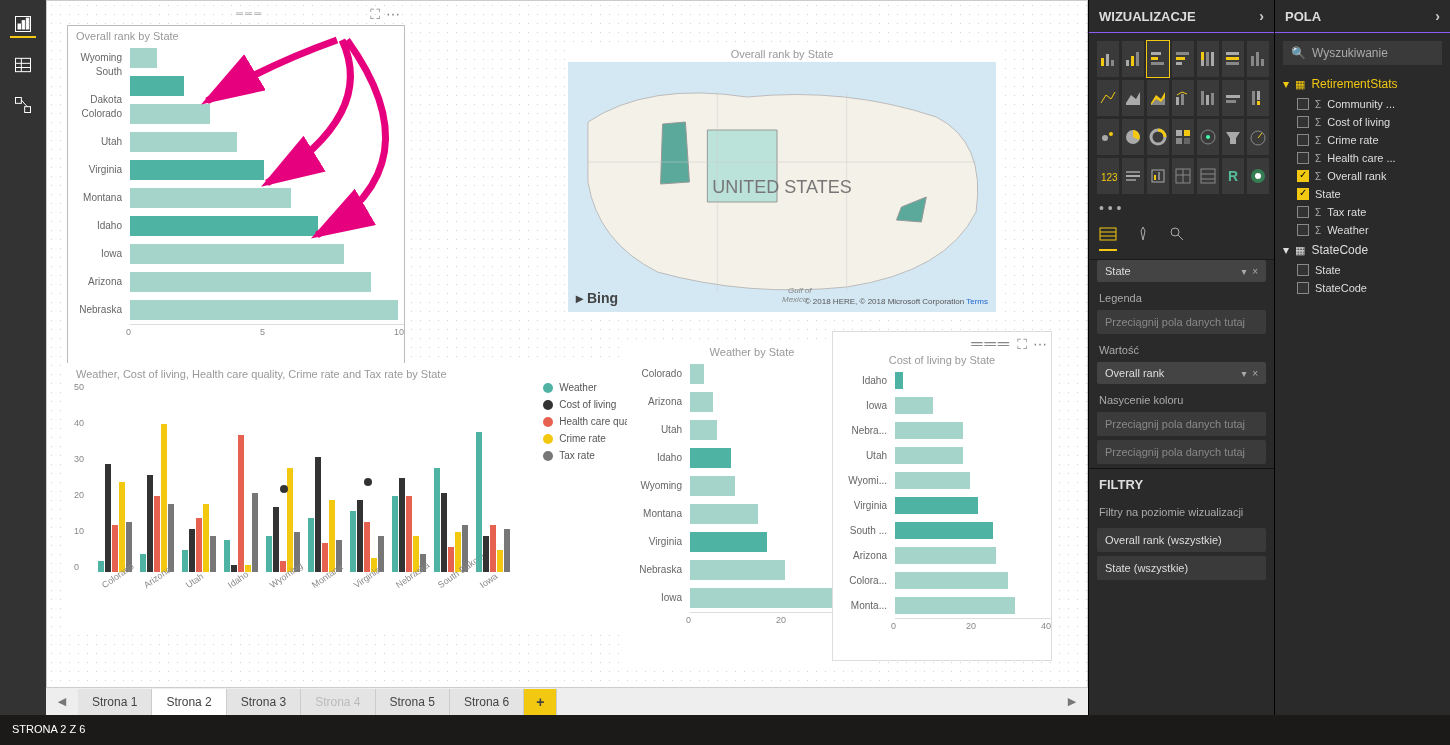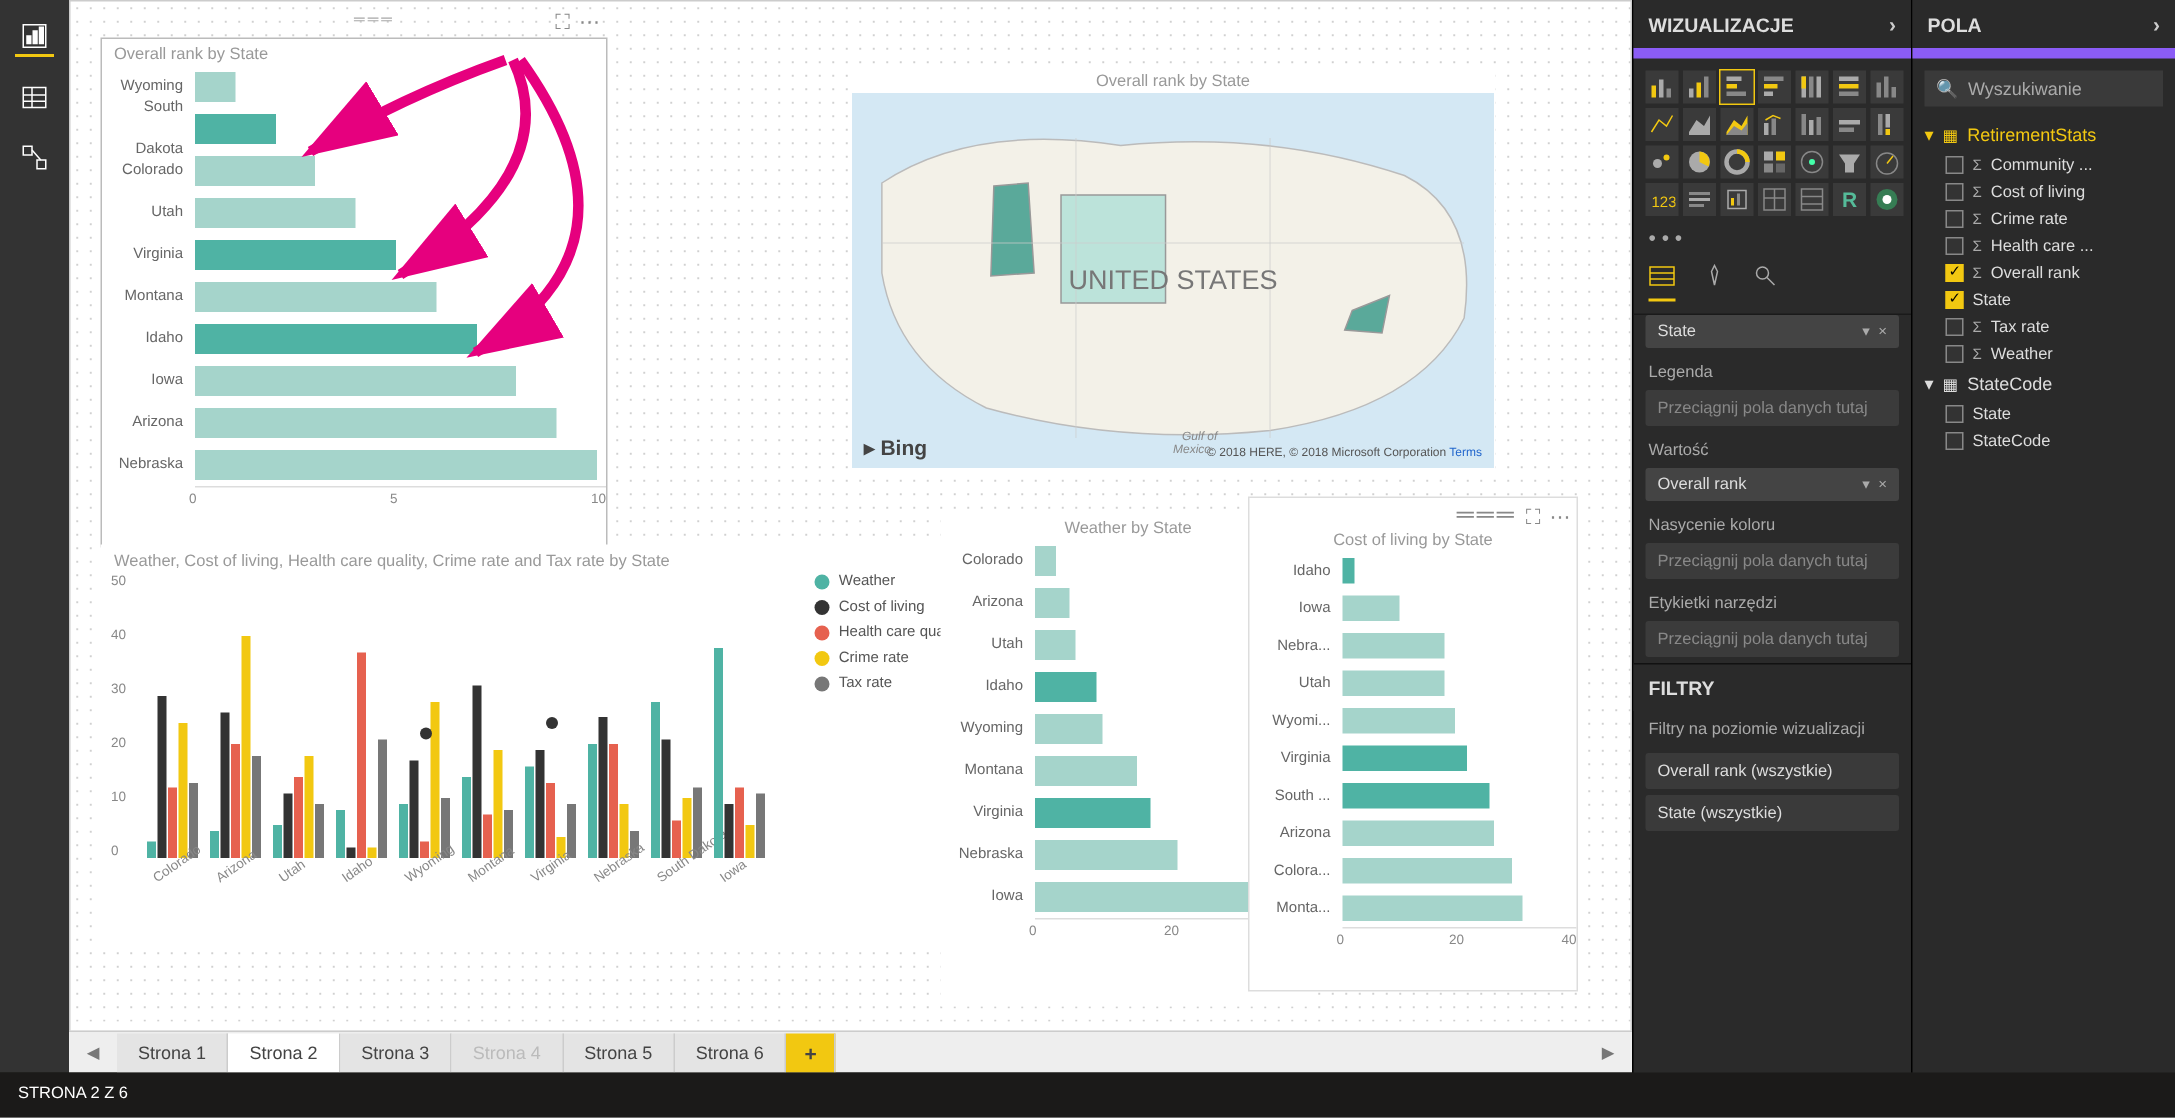--- a/index.html
+++ b/index.html
@@ -58,26 +58,26 @@
 .pagetab.dim{color:#bbb}
 .pagetab.add{background:#f2c811;font-weight:bold;font-size:14px;padding:5px 12px}
 
 
 .status{position:absolute;left:0;bottom:0;width:100%;height:30px;background:#1b1a19;color:#fff;font-size:11px;padding:8px 12px}
 
 
 .rpane{position:absolute;top:0;bottom:30px;background:#2a2a2a;color:#ddd;font-size:12px}
 .vizpane{right:176px;width:186px;border-left:1px solid #000}
 .fieldpane{right:0;width:176px;border-left:1px solid #000}
-.pane-head{background:#2a2a2a;padding:8px 10px;font-size:13px;font-weight:600;display:flex;justify-content:space-between;align-items:center;border-bottom:7px solid #8b5cf6}
+.pane-head{background:#2a2a2a;padding:8px 10px;font-size:13px;font-weight:600;display:flex;justify-content:space-between;align-items:center;border-bottom:1px solid #8b5cf6}
 .pane-head .chev{color:#ccc;font-size:14px}
 
 
 .viz-gallery{display:grid;grid-template-columns:repeat(7,22px);gap:3px;padding:8px 8px 4px}
-.viz-ic{width:22px;height:22px;display:flex;align-items:center;justify-content:center;background:#3a3a3a;cursor:pointer}
+.viz-ic{width:22px;height:36px;display:flex;align-items:center;justify-content:center;background:#3a3a3a;cursor:pointer}
 .viz-ic.sel{outline:1px solid #f2c811}
 .viz-svg{width:18px;height:18px}
 .dots{padding:2px 10px;color:#aaa;font-size:14px}
 
 
 .fmt-tabs{display:flex;gap:18px;padding:8px 10px;border-bottom:1px solid #1a1a1a}
 .ft{color:#aaa;cursor:pointer}
 .ft.active{color:#f2c811;border-bottom:2px solid #f2c811;padding-bottom:4px}
 
 
@@ -647,21 +647,20 @@
       </div>
       <div class="well-lab">Legenda</div>
       <div class="well-drop">Przeciągnij pola danych tutaj</div>
       <div class="well-lab">Wartość</div>
       <div class="well-item">
         <span>Overall rank</span>
         <span class="wx">▾ &nbsp;×</span>
       </div>
       <div class="well-lab">Nasycenie koloru</div>
       <div class="well-drop">Przeciągnij pola danych tutaj</div>
-      <div class="well-lab">Etykietki narzędzi</div>
       <div class="well-drop">Przeciągnij pola danych tutaj</div>
     </div>
   <div class="sect-head">FILTRY</div>
   <div class="well-lab">Filtry na poziomie wizualizacji</div>
   <div id="filter-items">
       <div class="filt-item">Overall rank (wszystkie)</div>
       <div class="filt-item">State (wszystkie)</div>
     </div>
 </div>
 

